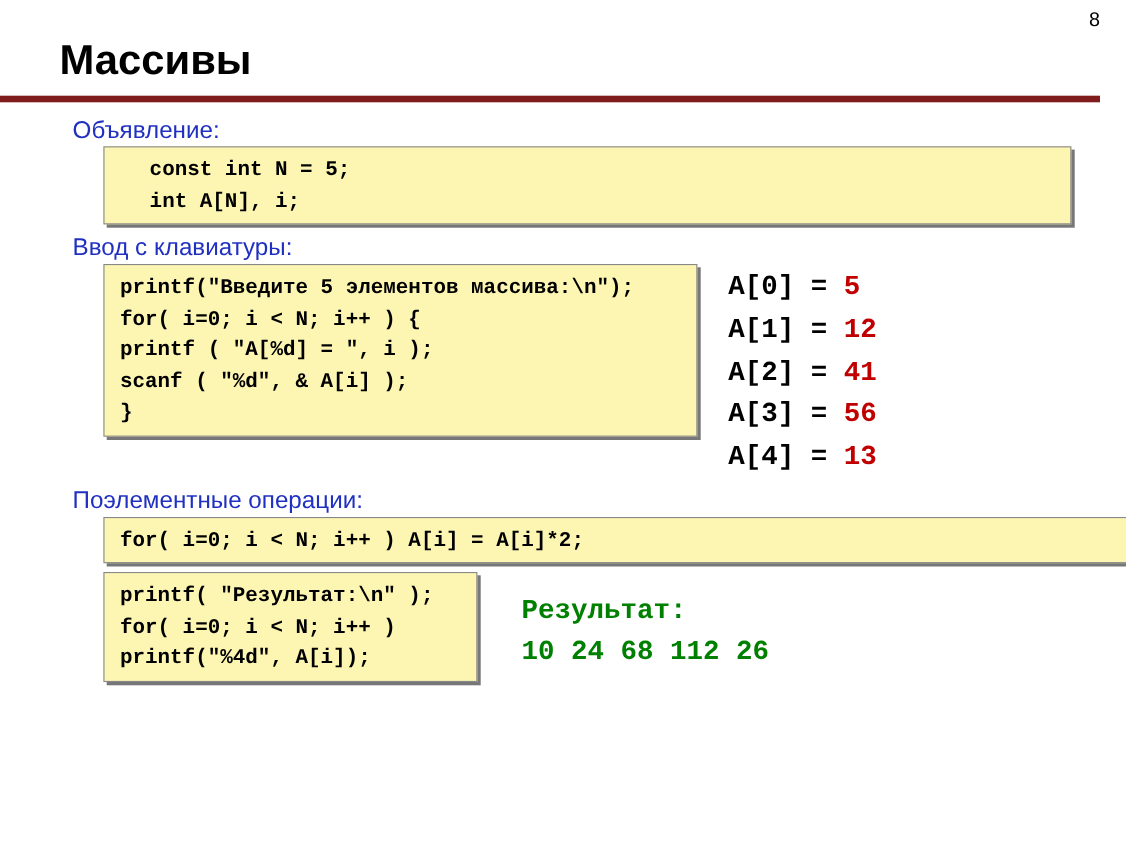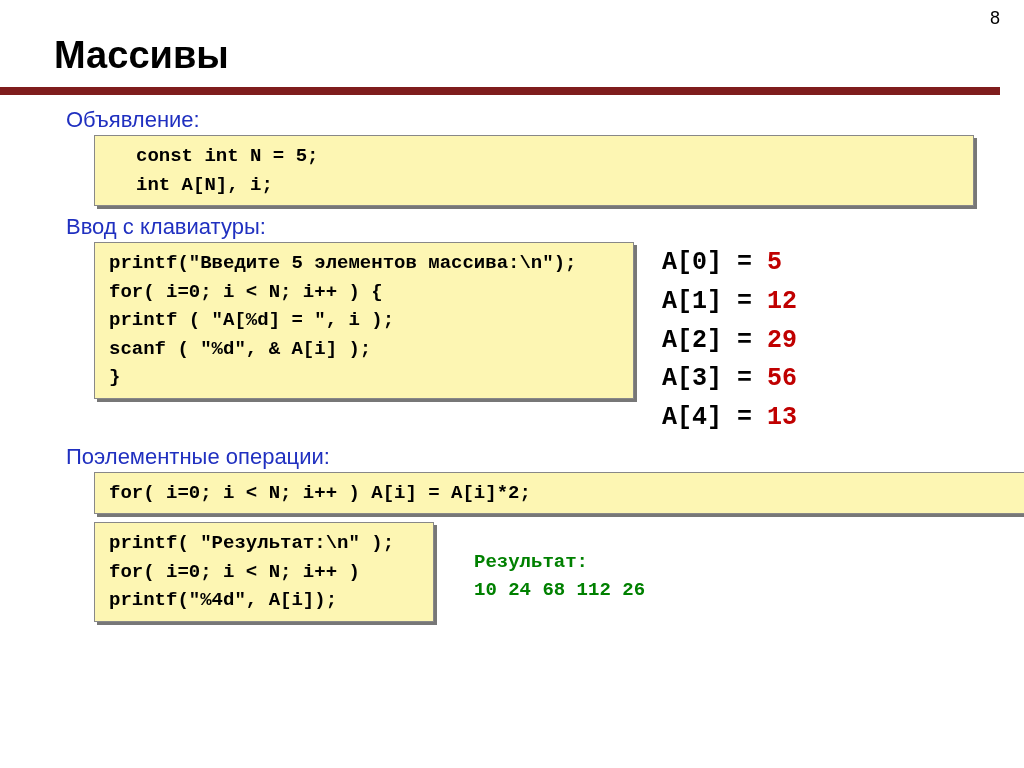--- a/index.html
+++ b/index.html
@@ -17,21 +17,21 @@
     top: 8px;
     right: 24px;
     font-size: 18px;
     color: #000;
   }
   .title {
     font-size: 38px;
     font-weight: bold;
     color: #000;
     padding: 34px 0 10px 54px;
-    border-bottom: 8px solid #7f1d1d;
+    border-bottom: 6px solid #7f1d1d;
     margin: 0 24px 0 0;
   }
   .content {
     padding: 6px 24px 0 54px;
   }
   .section-label {
     font-size: 22px;
     color: #2030c0;
     margin: 6px 0 2px 12px;
   }
@@ -56,21 +56,21 @@
     font-weight: bold;
     line-height: 1.55;
     padding-top: 2px;
   }
   .sample .val { color: #c00000; }
   .cb3 { width: 1020px; }
   .row4 { display: flex; align-items: center; gap: 40px; }
   .cb4 { width: 340px; margin-left: 40px; }
   .result {
     font-family: "Courier New", monospace;
-    font-size: 19px;
+    font-size: 25px;
     font-weight: bold;
     line-height: 1.5;
   }
   .kw-green { color: #008000; }
 </style>
 </head>
 <body>
 
 <div class="page-number">8</div>
 
@@ -89,21 +89,21 @@
     <div class="codebox cb2">
       <div>printf("Введите 5 элементов массива:\n");</div>
       <div>for( i=0; i &lt; N; i++ ) {</div>
       <div>  printf ( "A[%d] = ", i );</div>
       <div>  scanf ( "%d", &amp; A[i] );</div>
       <div>  }</div>
     </div>
     <div class="sample">
       <div><span>A[0] =</span> <span class="val">5</span></div>
       <div><span>A[1] =</span> <span class="val">12</span></div>
-      <div><span>A[2] =</span> <span class="val">29</span></div>
+      <div><span>A[2] =</span> <span class="val">41</span></div>
       <div><span>A[3] =</span> <span class="val">56</span></div>
       <div><span>A[4] =</span> <span class="val">13</span></div>
     </div>
   </div>
 
   <div class="section-label">Поэлементные операции:</div>
   <div class="codebox cb3">
     <div>for( i=0; i &lt; N; i++ ) A[i] = A[i]*2;</div>
   </div>
 

